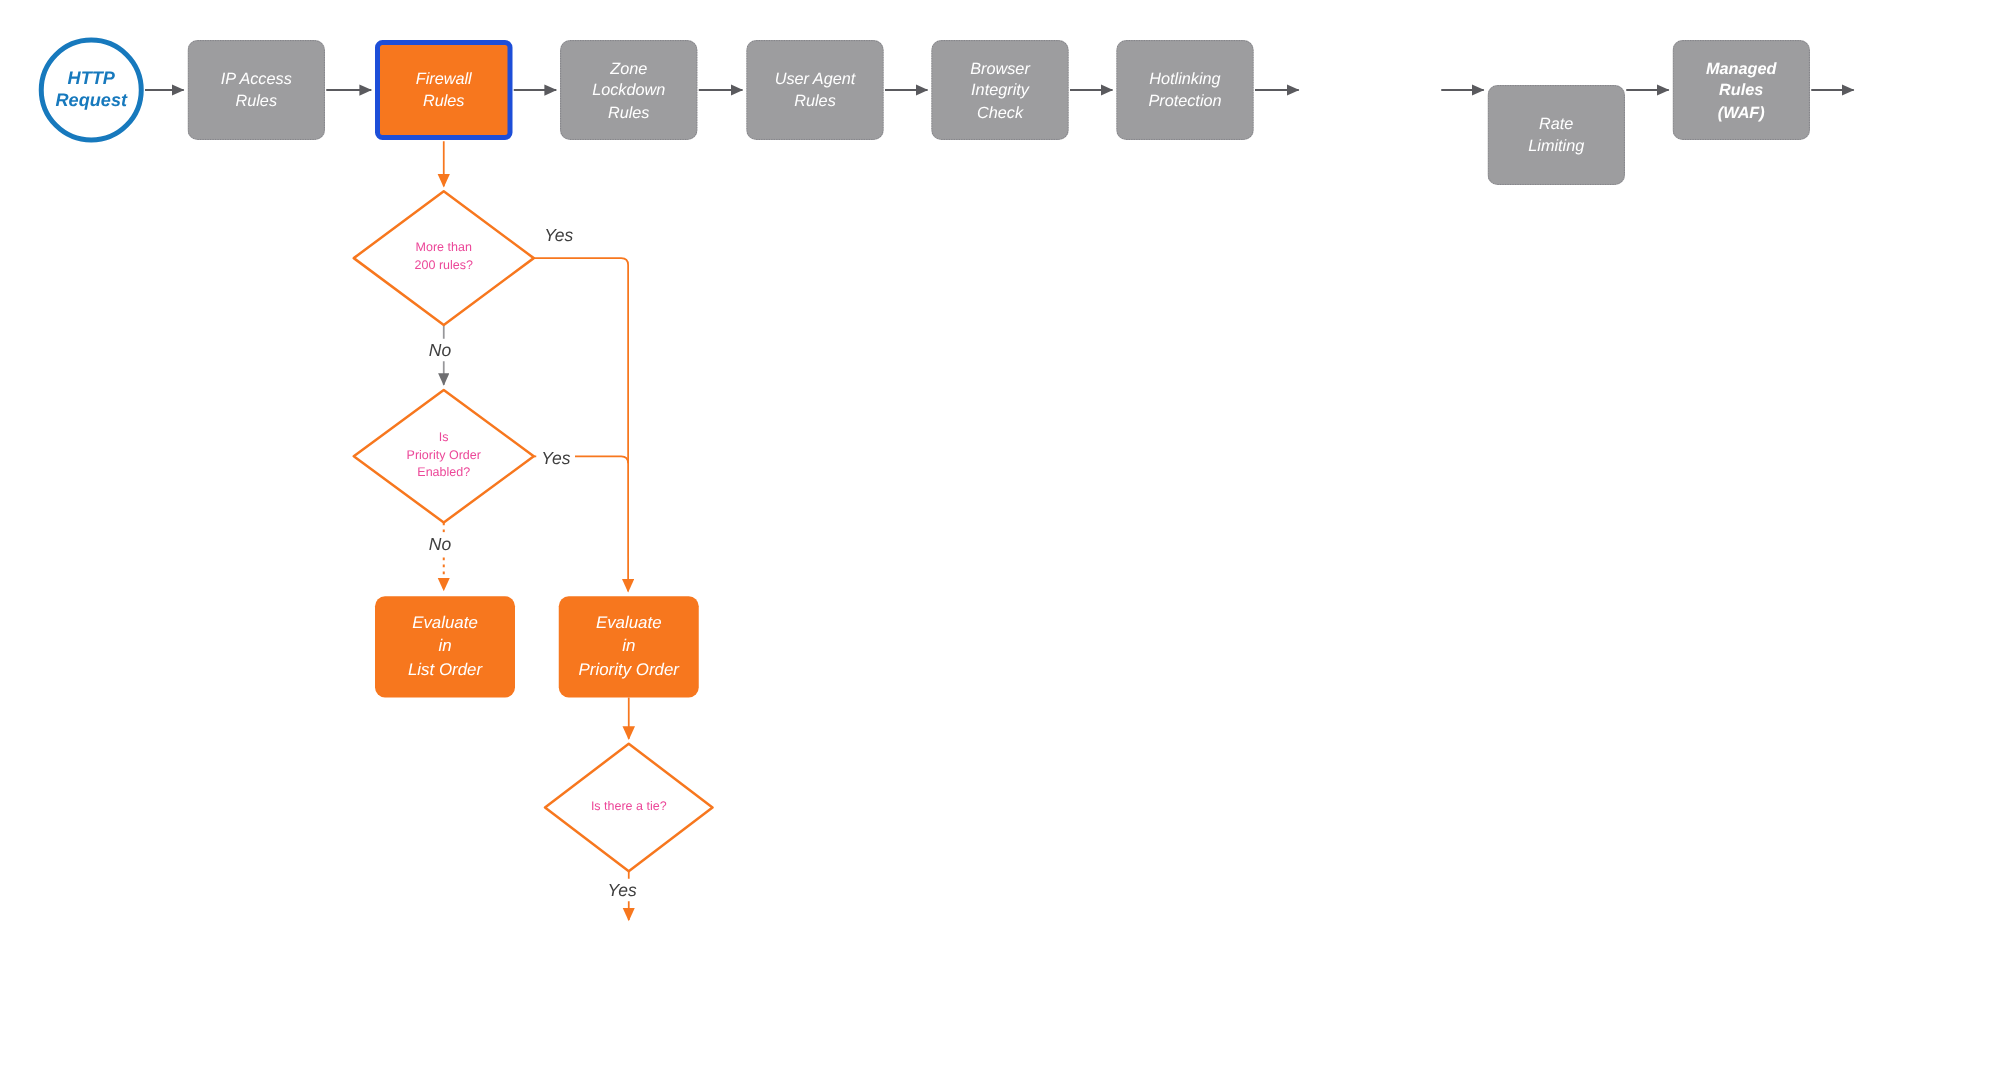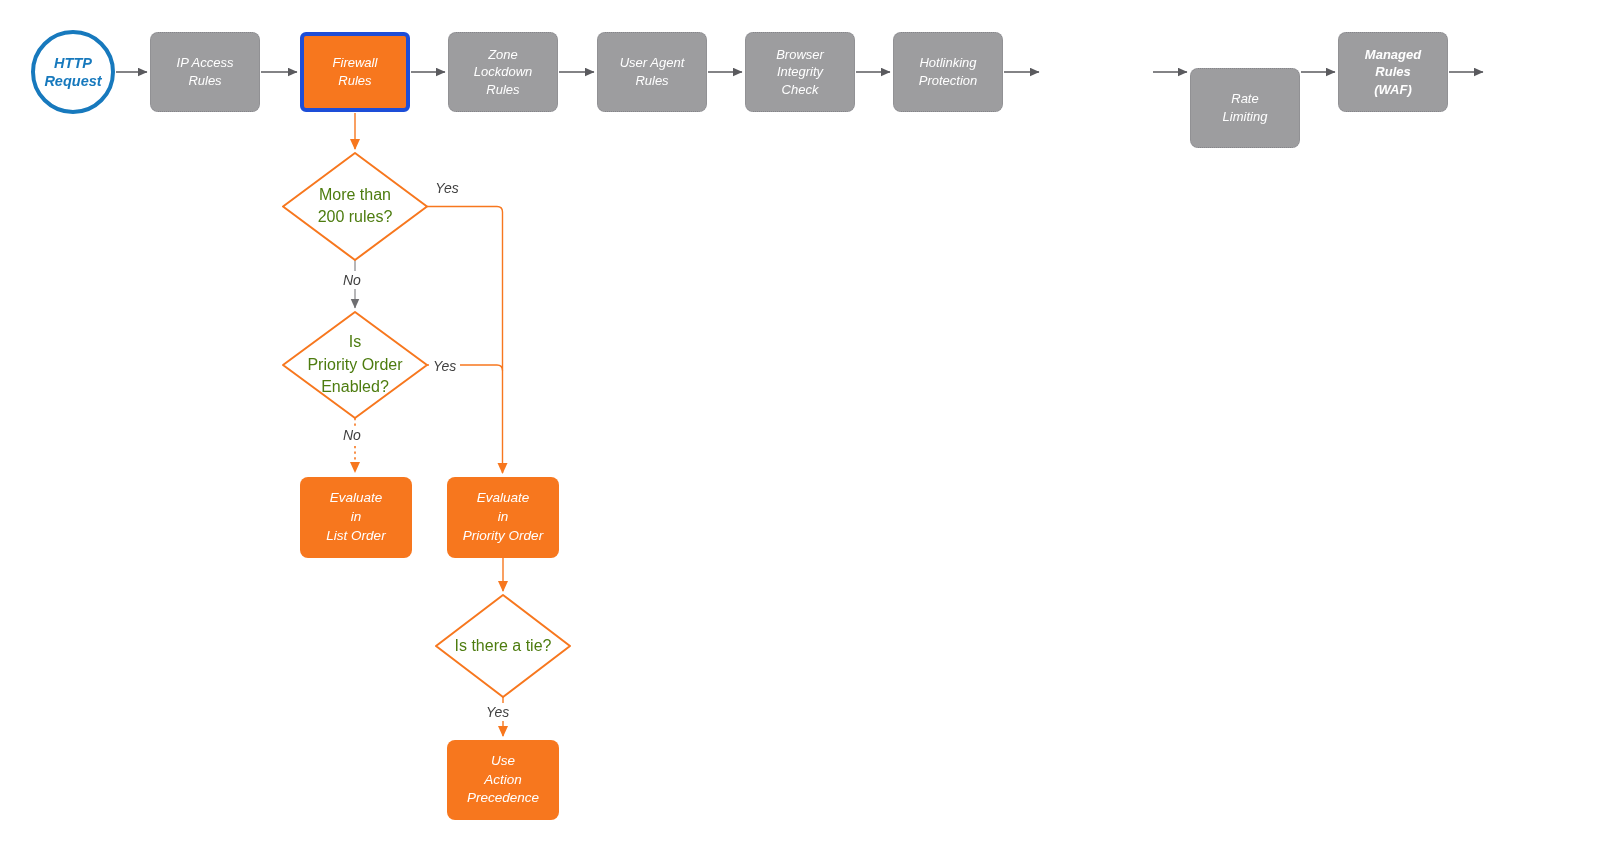--- a/index.html
+++ b/index.html
@@ -62,22 +62,22 @@
   .action {
     width: 112px;
     background: #F7771E;
     border-radius: 8px;
     color: #ffffff;
     font-style: italic;
     font-size: 13.5px;
     line-height: 1.4;
   }
   .diamond-label {
-    color: #4d7c0f;
-    font-size: 16px;
+    color: #ec4899;
+    font-size: 10px;
     line-height: 1.4;
     font-style: normal;
   }
   .edge-label {
     position: absolute;
     color: #3F3F3F;
     font-size: 14px;
     font-style: italic;
     text-align: center;
     line-height: 1;
@@ -169,17 +169,14 @@
   <div class="edge-label edge-label--online" style="left:429px; top:357px;">Yes</div>
   <div class="edge-label edge-label--online" style="left:339px; top:426px;">No</div>
   <div class="edge-label edge-label--online" style="left:482px; top:703px;">Yes</div>
 
   <div class="node action" style="left:300px; top:477px; height:81px;">Evaluate
 in
 List Order</div>
   <div class="node action" style="left:447px; top:477px; height:81px;">Evaluate
 in
 Priority Order</div>
-  <div class="node action" style="left:447px; top:740px; height:80px;">Use
-Action
-Precedence</div>
 
 </div>
 
 </body></html>

